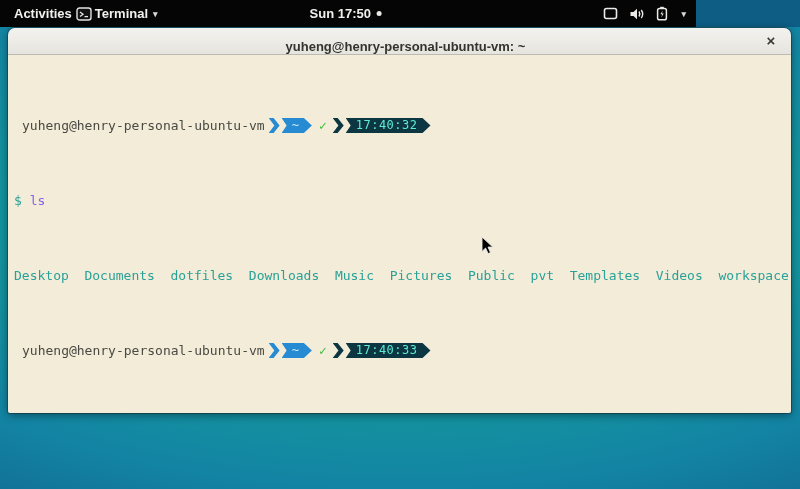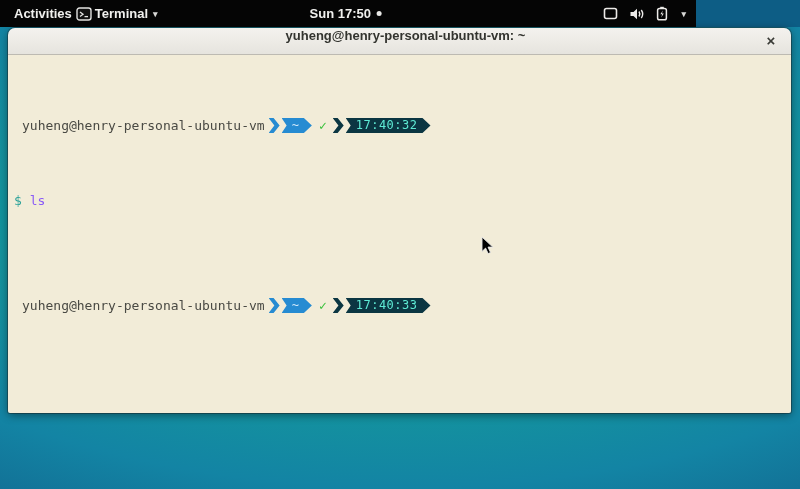--- a/index.html
+++ b/index.html
@@ -38,21 +38,21 @@
   .window {
     position:absolute; left:8px; top:1px; width:783px; height:385px;
     border-radius:7px 7px 2px 2px;
     box-shadow:0 2px 10px rgba(0,0,0,0.45), 0 0 0 1px rgba(30,60,70,0.55);
     display:flex; flex-direction:column; overflow:hidden;
   }
   .titlebar {
     height:27px; flex:0 0 27px;
     background:linear-gradient(#f4f2ee, #e6e4de);
     border-bottom:1px solid #bdbab2;
-    display:flex; align-items:flex-start; justify-content:center; position:relative;padding-left:12px;
+    display:flex; align-items:flex-end; justify-content:center; position:relative;padding-left:12px;
   }
   .title { font-size:13px; font-weight:700; color:#33342f; }
   .close-btn {
     position:absolute; right:11px; top:50%; transform:translateY(-50%);
     width:18px; height:18px; border:none; background:transparent;
     font-size:15px; font-weight:700; color:#3a3b36; line-height:18px;
     text-align:center; cursor:default;
   }
   .term {
     flex:1 1 auto; background:#f2ecd8; padding:3px 6px;
@@ -148,20 +148,21 @@
           <span class="pl-body seg-blue">~</span>
           <span class="check">✓</span>
           <span class="pl-chevron seg-dark dark-gap"></span>
           <span class="pl-body seg-dark">17:40:32</span>
         </div>
 
         
         <div class="line"><span class="dollar">$</span><span> </span><span class="cmd">ls</span></div>
 
         
+        <div class="line dirs">Desktop  Documents  dotfiles  Downloads  Music  Pictures  Public  pvt  Templates  Videos  workspace</div>
 
         
         <div class="line">
           <span class="user">yuheng@henry-personal-ubuntu-vm</span>
           <span class="pl-chevron seg-blue"></span>
           <span class="pl-body seg-blue">~</span>
           <span class="check">✓</span>
           <span class="pl-chevron seg-dark dark-gap"></span>
           <span class="pl-body seg-dark">17:40:33</span>
         </div>

